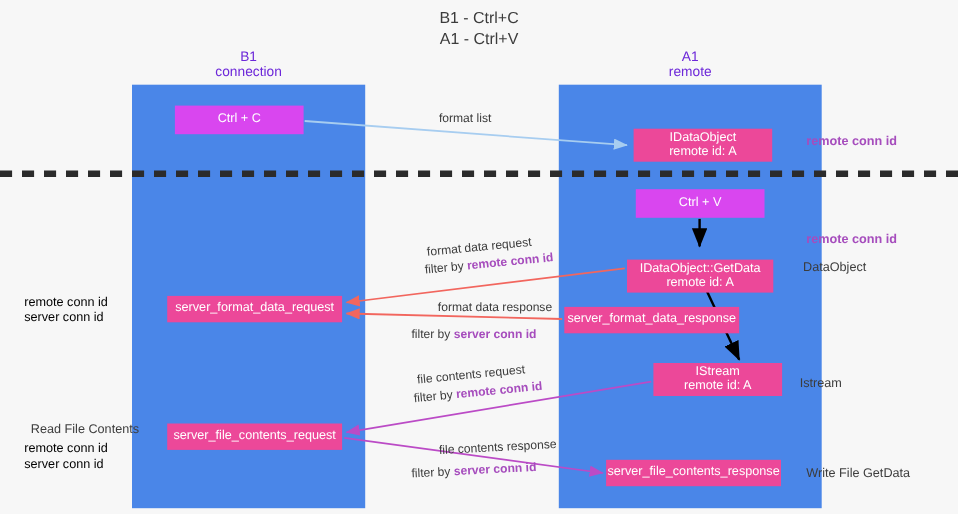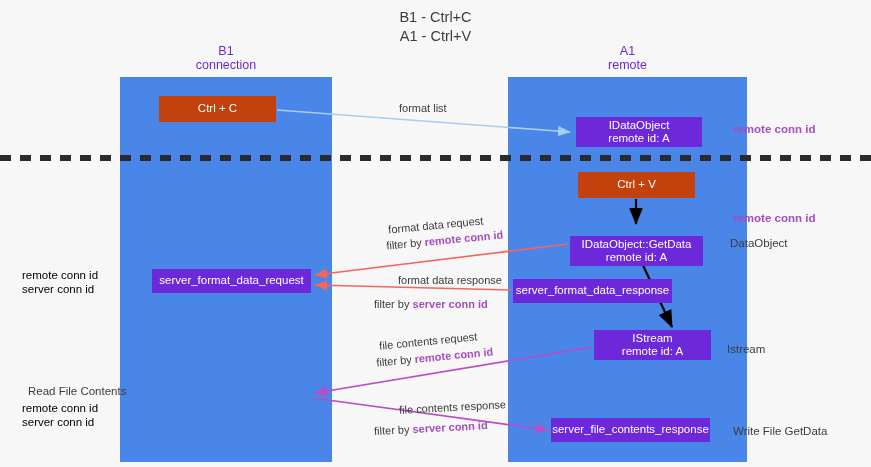--- a/index.html
+++ b/index.html
@@ -31,22 +31,22 @@
     color:#3c3c3c;font-size:14.5px;line-height:19px;
   }
 
   
   .box{
     position:absolute;box-sizing:border-box;
     display:flex;align-items:center;justify-content:center;
     text-align:center;color:#ffffff;font-size:11.5px;line-height:13.5px;
     padding:2px 4px;
   }
-  .box.green{background:#c2410c;}
-  .box.orange{background:#6d28d9;}
+  .box.green{background:#d946ef;}
+  .box.orange{background:#ec4899;}
 
   #box-ctrlc{left:159px;top:96px;width:117px;height:26px;}
   #box-idataobject{left:576px;top:117px;width:126px;height:30px;}
   #box-ctrlv{left:578px;top:172px;width:117px;height:26px;}
   #box-getdata{left:570px;top:236px;width:133px;height:30px;}
   #box-sfdreq{left:152px;top:269px;width:159px;height:24px;}
   #box-sfdresp{left:513px;top:279px;width:159px;height:24px;}
   #box-istream{left:594px;top:330px;width:117px;height:30px;}
   #box-sfcreq{left:152px;top:385px;width:159px;height:24px;}
   #box-sfcresp{left:551px;top:418px;width:159px;height:24px;}
@@ -171,20 +171,23 @@
     <span>server_format_data_response</span>
   </div>
 
   <div class="box orange" id="box-istream">
     <div>
       <div>IStream</div>
       <div>remote id: A</div>
     </div>
   </div>
 
+  <div class="box orange" id="box-sfcreq">
+    <span>server_file_contents_request</span>
+  </div>
 
   <div class="box orange" id="box-sfcresp">
     <span>server_file_contents_response</span>
   </div>
 
   <div class="edge-label" id="lbl-formatlist">format list</div>
 
   <div class="edge-label" id="lbl-fdreq">format data request</div>
   <div class="edge-label" id="lbl-fdreq2">
     <span>filter by </span><span class="hl-purple">remote conn id</span>

